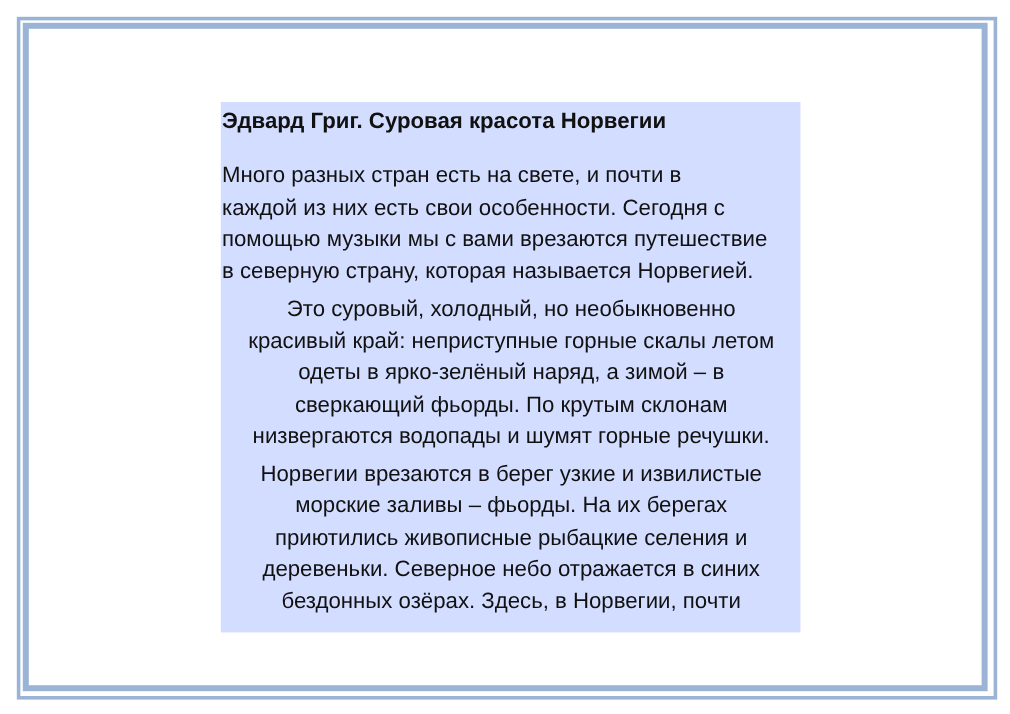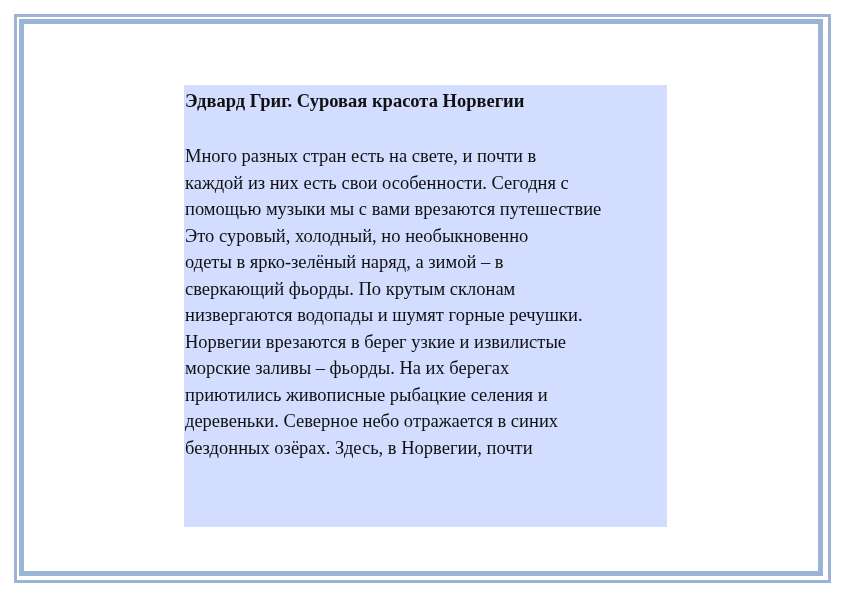--- a/index.html
+++ b/index.html
@@ -35,59 +35,61 @@
     box-sizing: content-box;
   }
   .text-box {
     position: absolute;
     left: 184px;
     top: 85px;
     width: 483px;
     height: 442px;
     background: #d3ddff;
     overflow: hidden;
-    font-family: Liberation Serif, serif;
+    font-family: Liberation Sans, sans-serif;
     color: #111111;
   }
   .title {
     margin: 0;
     padding: 4px 0 0 1px;
     font-size: 18.5px;
     font-weight: bold;
     line-height: 24px;
     white-space: nowrap;
   }
   .para {
     margin: 0;
     padding-left: 1px;
     font-size: 18.5px;
     line-height: 26.5px;
     white-space: nowrap;
   }
-  .para.first { margin-top: 30px; }
-  .para.gap { margin-top: 0; }
+  .para.first { margin-top: 20px; }
+  .para.gap { margin-top: 5px; text-align: center; }
 </style>
 </head>
 <body>
 
 <div class="page">
   <div class="frame-outer"></div>
   <div class="frame-inner"></div>
 
   <div class="text-box">
     <p class="title">Эдвард Григ. Суровая красота Норвегии</p>
 
     <div class="para first">
       <div>Много разных стран есть на свете, и почти в</div>
       <div>каждой из них есть свои особенности. Сегодня с</div>
       <div>помощью музыки мы с вами врезаются путешествие</div>
+      <div>в северную страну, которая называется Норвегией.</div>
     </div>
 
     <div class="para gap">
       <div>Это суровый, холодный, но необыкновенно</div>
+      <div>красивый край: неприступные горные скалы летом</div>
       <div>одеты в ярко-зелёный наряд, а зимой – в</div>
       <div>сверкающий фьорды. По крутым склонам</div>
       <div>низвергаются водопады и шумят горные речушки.</div>
     </div>
 
     <div class="para gap">
       <div>Норвегии врезаются в берег узкие и извилистые</div>
       <div>морские заливы – фьорды. На их берегах</div>
       <div>приютились живописные рыбацкие селения и</div>
       <div>деревеньки. Северное небо отражается в синих</div>

